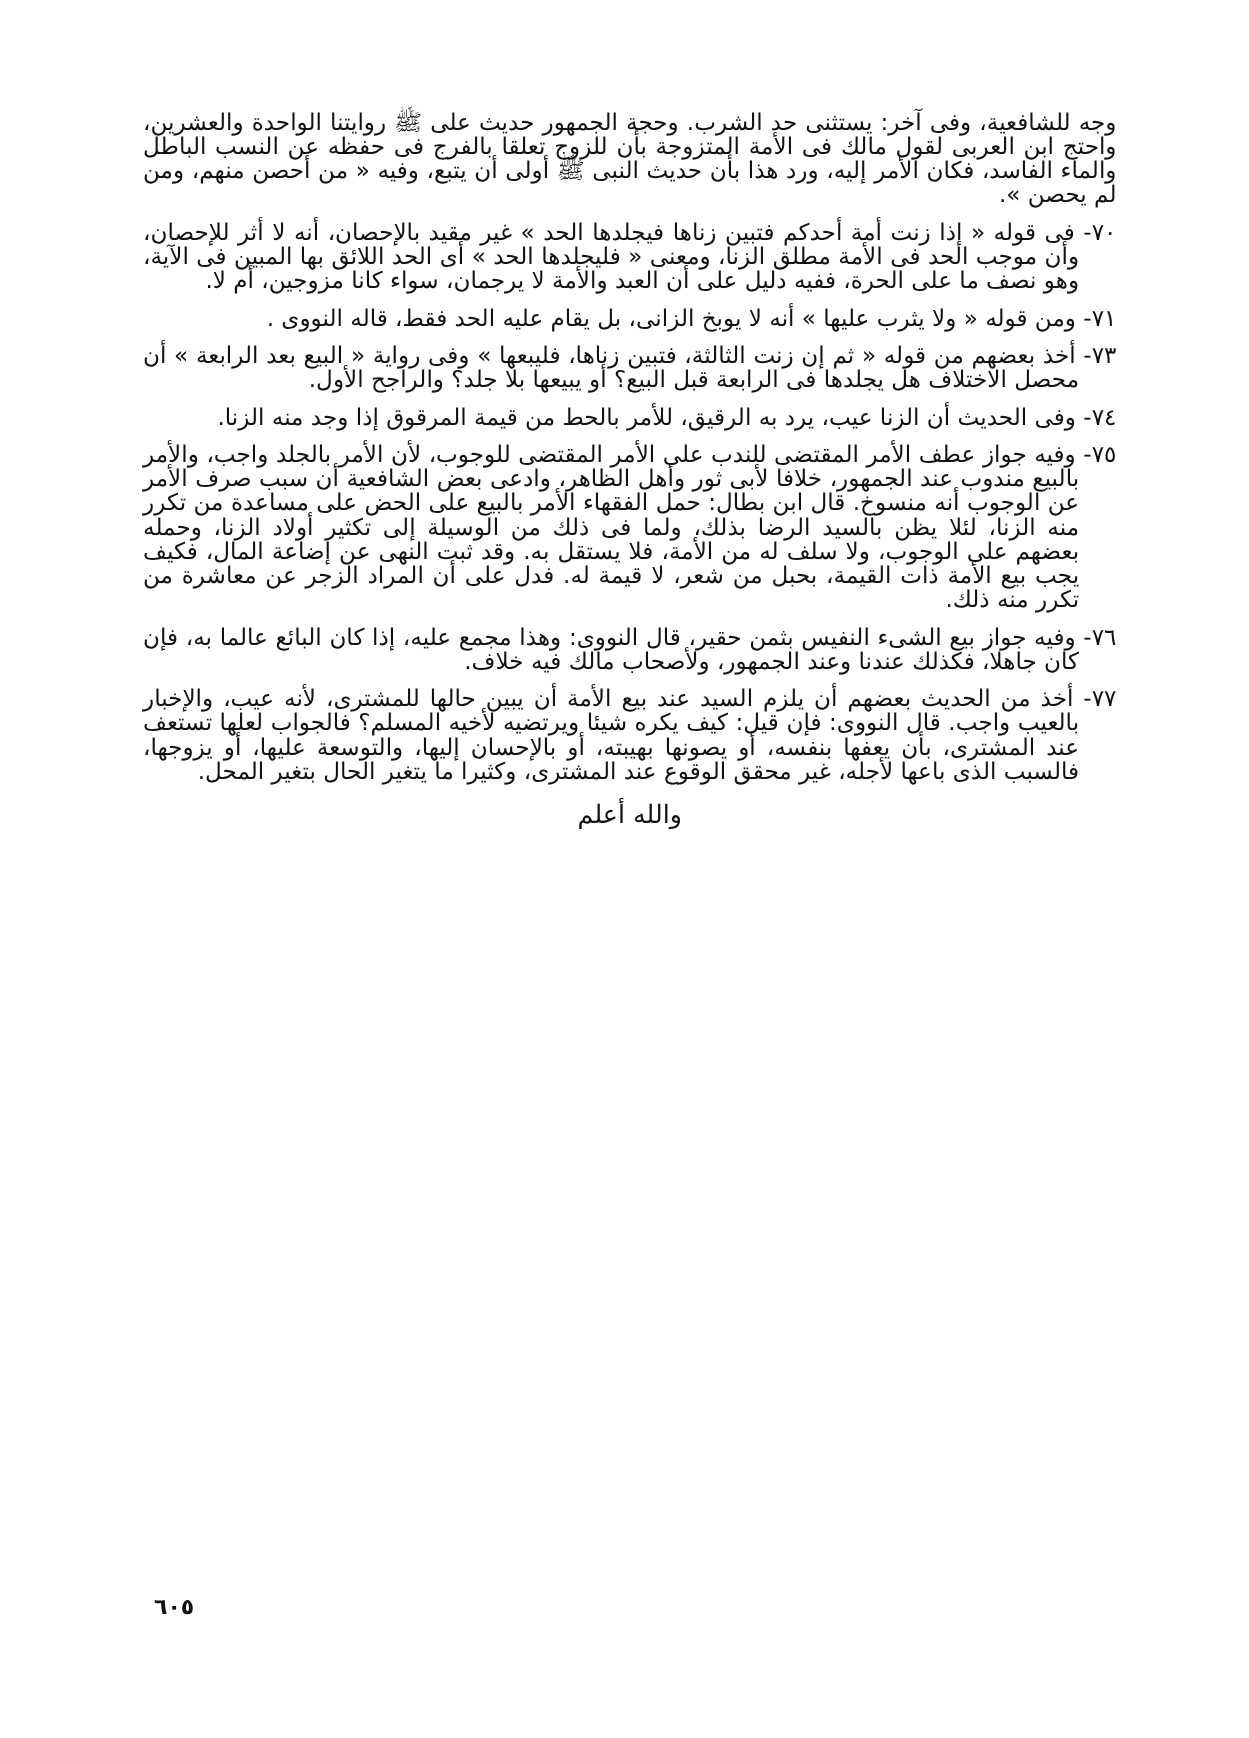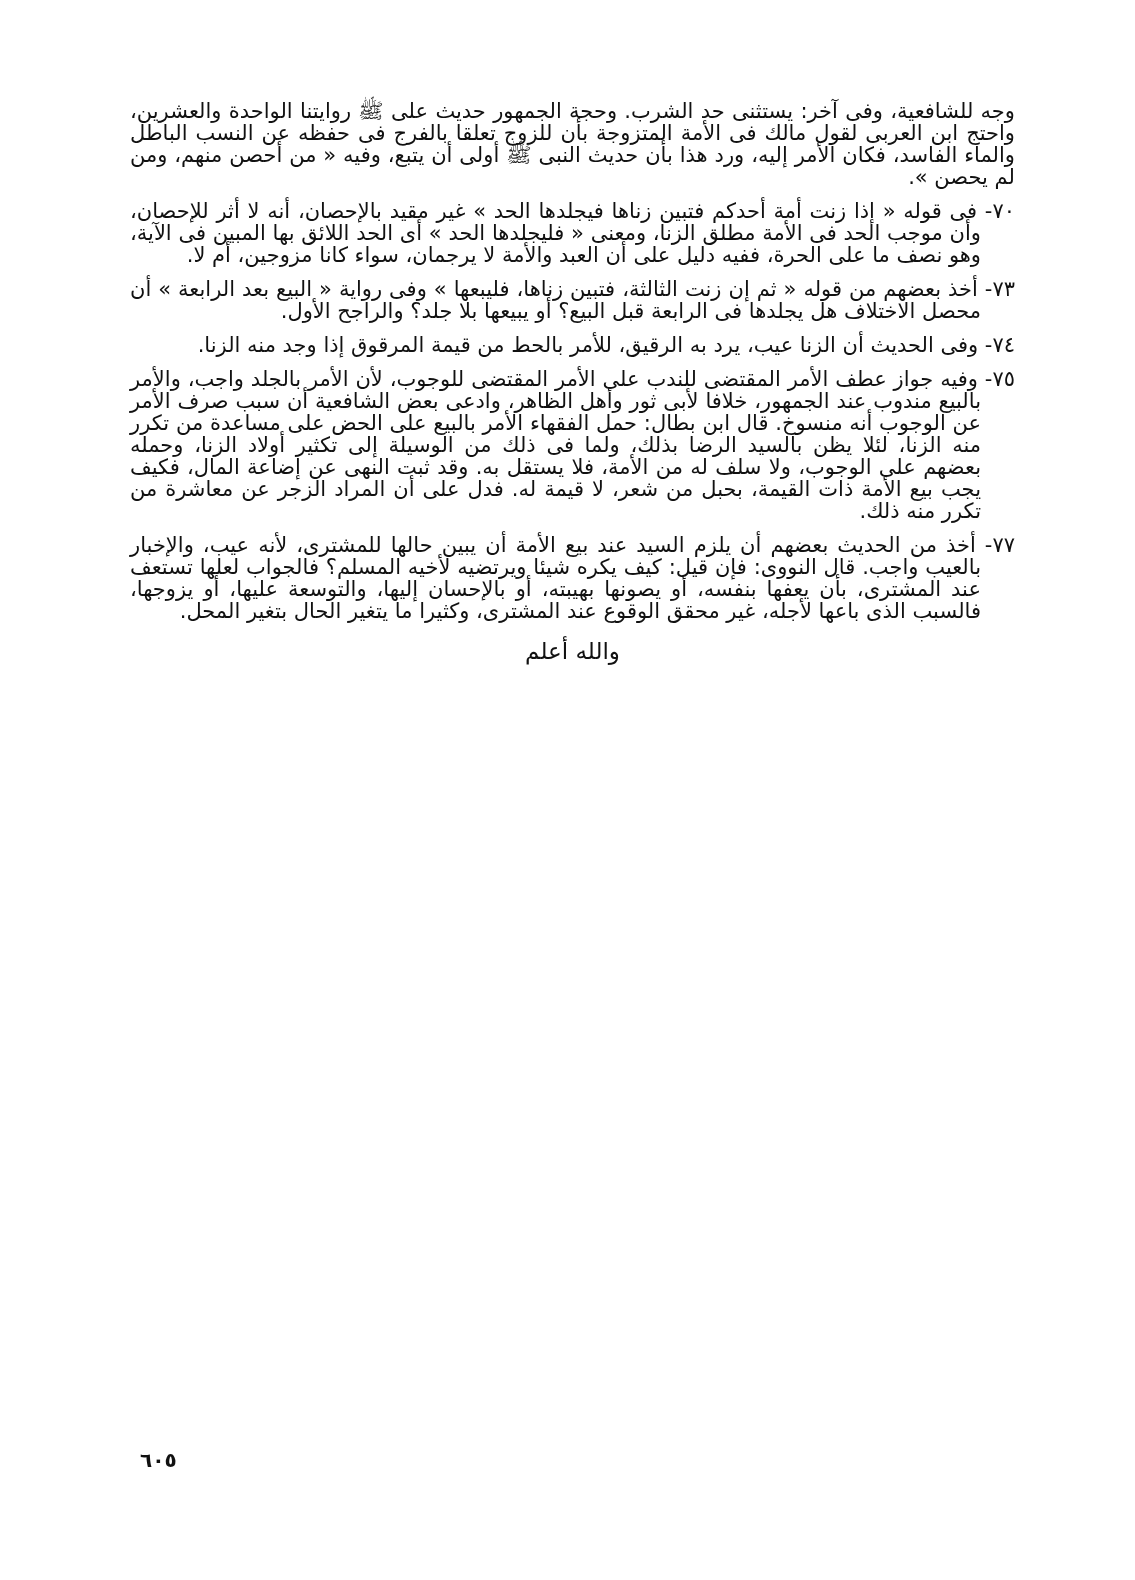--- a/index.html
+++ b/index.html
@@ -29,31 +29,39 @@
 
 <div class="page">
   <p class="para cont">
     <span>وجه للشافعية، وفى آخر: يستثنى حد الشرب. وحجة الجمهور حديث على ﷺ روايتنا الواحدة والعشرين، واحتج ابن العربى لقول مالك فى الأمة المتزوجة بأن للزوج تعلقا بالفرج فى حفظه عن النسب الباطل والماء الفاسد، فكان الأمر إليه، ورد هذا بأن حديث النبى ﷺ أولى أن يتبع، وفيه « من أحصن منهم، ومن لم يحصن ».</span>
   </p>
   <p class="para numbered">
     <span class="num">٧٠-</span>
     <span>فى قوله « إذا زنت أمة أحدكم فتبين زناها فيجلدها الحد » غير مقيد بالإحصان، أنه لا أثر للإحصان، وأن موجب الحد فى الأمة مطلق الزنا، ومعنى « فليجلدها الحد » أى الحد اللائق بها المبين فى الآية، وهو نصف ما على الحرة، ففيه دليل على أن العبد والأمة لا يرجمان، سواء كانا مزوجين، أم لا.</span>
   </p>
   <p class="para numbered">
+    <span class="num">٧١-</span>
+    <span>ومن قوله « ولا يثرب عليها » أنه لا يوبخ الزانى، بل يقام عليه الحد فقط، قاله النووى .</span>
+  </p>
+  <p class="para numbered">
     <span class="num">٧٣-</span>
     <span>أخذ بعضهم من قوله « ثم إن زنت الثالثة، فتبين زناها، فليبعها » وفى رواية « البيع بعد الرابعة » أن محصل الاختلاف هل يجلدها فى الرابعة قبل البيع؟ أو يبيعها بلا جلد؟ والراجح الأول.</span>
   </p>
   <p class="para numbered">
     <span class="num">٧٤-</span>
     <span>وفى الحديث أن الزنا عيب، يرد به الرقيق، للأمر بالحط من قيمة المرقوق إذا وجد منه الزنا.</span>
   </p>
   <p class="para numbered">
     <span class="num">٧٥-</span>
     <span>وفيه جواز عطف الأمر المقتضى للندب على الأمر المقتضى للوجوب، لأن الأمر بالجلد واجب، والأمر بالبيع مندوب عند الجمهور، خلافا لأبى ثور وأهل الظاهر، وادعى بعض الشافعية أن سبب صرف الأمر عن الوجوب أنه منسوخ. قال ابن بطال: حمل الفقهاء الأمر بالبيع على الحض على مساعدة من تكرر منه الزنا، لئلا يظن بالسيد الرضا بذلك، ولما فى ذلك من الوسيلة إلى تكثير أولاد الزنا، وحمله بعضهم على الوجوب، ولا سلف له من الأمة، فلا يستقل به. وقد ثبت النهى عن إضاعة المال، فكيف يجب بيع الأمة ذات القيمة، بحبل من شعر، لا قيمة له. فدل على أن المراد الزجر عن معاشرة من تكرر منه ذلك.</span>
   </p>
   <p class="para numbered">
+    <span class="num">٧٦-</span>
+    <span>وفيه جواز بيع الشىء النفيس بثمن حقير، قال النووى: وهذا مجمع عليه، إذا كان البائع عالما به، فإن كان جاهلا، فكذلك عندنا وعند الجمهور، ولأصحاب مالك فيه خلاف.</span>
+  </p>
+  <p class="para numbered">
     <span class="num">٧٧-</span>
     <span>أخذ من الحديث بعضهم أن يلزم السيد عند بيع الأمة أن يبين حالها للمشترى، لأنه عيب، والإخبار بالعيب واجب. قال النووى: فإن قيل: كيف يكره شيئا ويرتضيه لأخيه المسلم؟ فالجواب لعلها تستعف عند المشترى، بأن يعفها بنفسه، أو يصونها بهيبته، أو بالإحسان إليها، والتوسعة عليها، أو يزوجها، فالسبب الذى باعها لأجله، غير محقق الوقوع عند المشترى، وكثيرا ما يتغير الحال بتغير المحل.</span>
   </p>
   <div class="closing">والله أعلم</div>
 </div>
 
 <div class="page-number">٦٠٥</div>
 
 </body></html>

